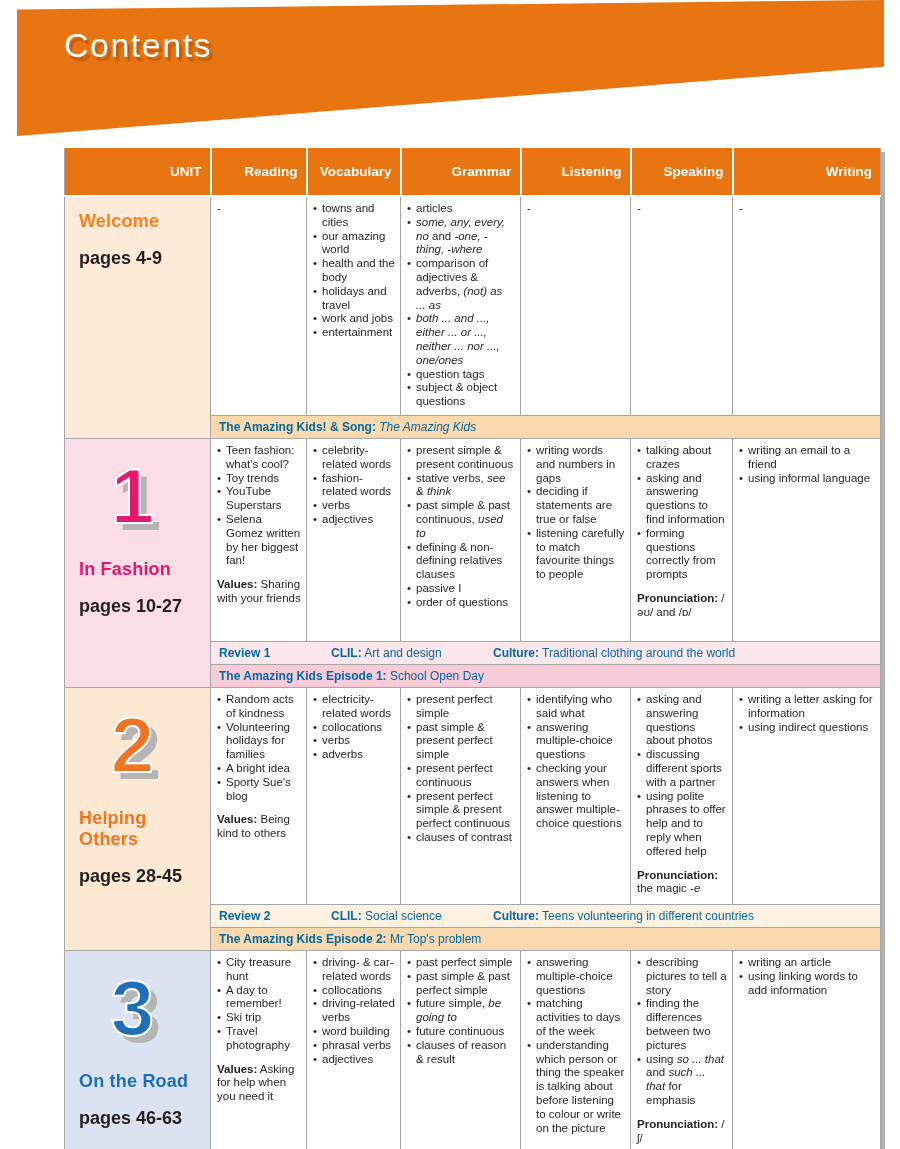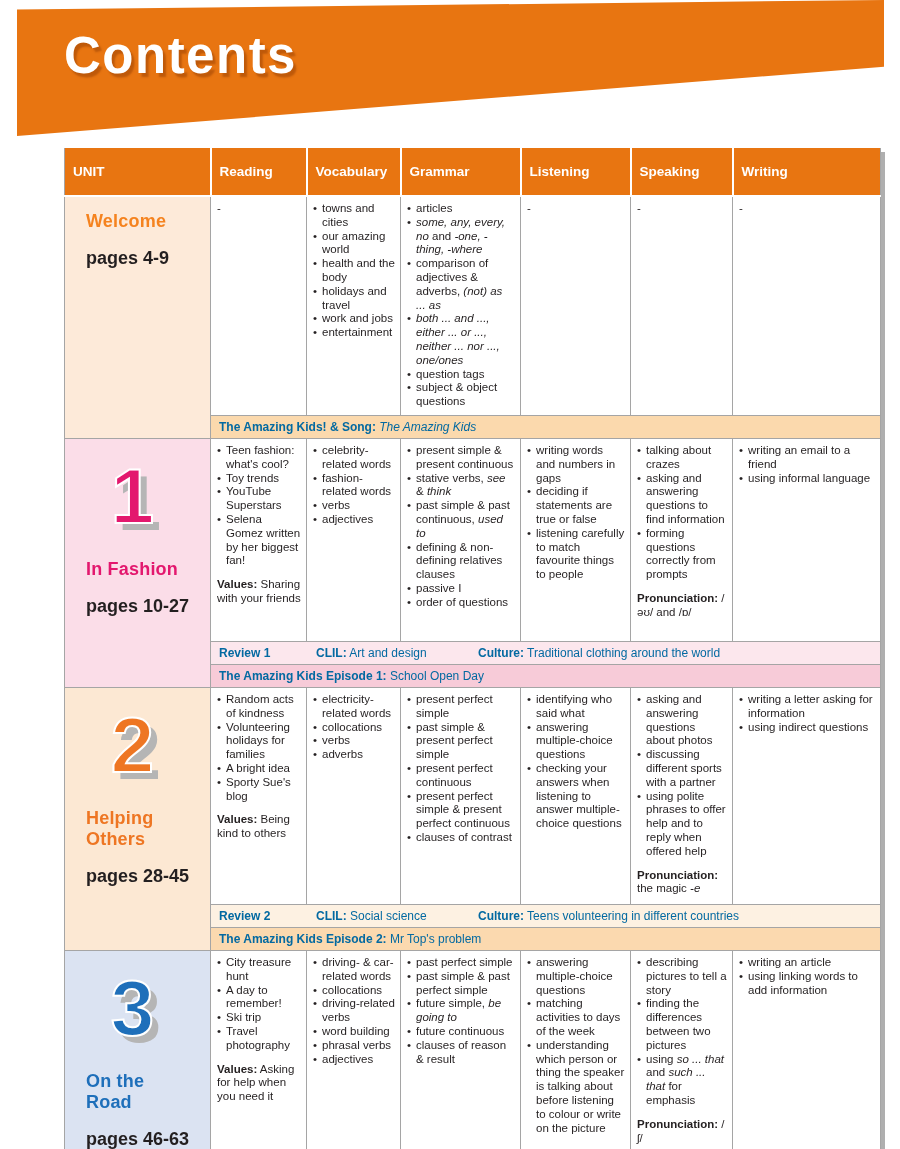--- a/index.html
+++ b/index.html
@@ -4,71 +4,71 @@
 <style>
   * { margin:0; padding:0; box-sizing:border-box; }
   html,body { width:900px; height:1149px; background:#ffffff;
     font-family:"Liberation Sans", sans-serif; position:relative; overflow:hidden; }
 
   
   .banner { position:absolute; left:17px; top:0; width:867px; height:136px;
     background:#e87511;
     clip-path:polygon(0 7%, 100% 0, 100% 49%, 0 100%); }
   .page-title { position:absolute; left:64px; top:26px; z-index:2;
-    font-size:51px; font-weight:700; color:#ffffff; letter-spacing:1.5px;
+    font-size:34px; font-weight:400; color:#ffffff; letter-spacing:1.5px;
     text-shadow:3px 4px 2px rgba(140,55,0,.45); }
 
   
   table.contents { position:absolute; left:64px; top:148px; width:816px;
     border-collapse:collapse; table-layout:fixed;
     box-shadow:4px 4px 0 rgba(110,110,110,.55); background:#ffffff; }
   td, th { border:1px solid #a5a5a5; }
 
   thead th { background:#e87511; color:#ffffff; font-size:13.5px; font-weight:bold;
-    text-align:left; padding:16px 8px; height:24px;
+    text-align:right; padding:16px 8px; height:24px;
     border-left:2px solid #ffffff; border-top:none; border-bottom:2px solid #ffffff; }
   thead th:first-child { border-left:1px solid #a5a5a5; }
 
   td.body-cell { vertical-align:top; padding:5px 5px 6px 6px;
     font-size:11.5px; line-height:1.2; color:#231f20; background:#ffffff; }
   td.body-cell ul { list-style:none; }
   td.body-cell li { position:relative; padding-left:9px; }
   td.body-cell li::before { content:"\2022"; position:absolute; left:0; top:0; }
   td.body-cell p.extra { margin-top:10px; }
   span.cell-dash { display:block; }
 
   tr.h-welcome { height:201px; }
   tr.h-u1 { height:203px; }
   tr.h-u2 { height:217px; }
   tr.h-u3 { height:195px; }
   tr.band-row { height:23px; }
 
   
-  td.unit-cell { vertical-align:top; padding:10px 19px; }
+  td.unit-cell { vertical-align:top; padding:10px 12px; }
   .unit-number { font-size:78px; font-weight:800; line-height:1; text-align:center;
     margin:8px 10px 24px 0; -webkit-text-stroke:2px #ffffff;
     text-shadow:7px 7px 0 #b5b5b5; }
   .unit-name { font-size:18px; font-weight:800; margin:0 0 16px 2px; letter-spacing:.2px; }
   .unit-name.welcome-top { margin-top:4px; }
   .unit-pages { font-size:18px; font-weight:bold; color:#231f20; margin-left:2px; }
 
   .c-welcome { color:#f5831f; }
   .c-u1 { color:#e3186e; }
   .c-u2 { color:#ee7623; }
   .c-u3 { color:#1e6fba; }
 
   .bg-welcome { background:#fdead9; }
   .bg-u1 { background:#fbdde8; }
   .bg-u2 { background:#fce8d3; }
   .bg-u3 { background:#dbe3f2; }
 
   
   td.band { font-size:12px; color:#0369a1; padding:3px 8px; vertical-align:middle; }
   td.band .flex { display:flex; align-items:center; }
-  .seg-review { width:97px; flex:none; }
+  .seg-review { width:112px; flex:none; }
   .seg-clil { width:162px; flex:none; }
   .seg-culture { flex:1; }
   td.band.u3 .seg-review { width:150px; }
   td.band.u3 .seg-clil { width:112px; }
 
   .bg-welcome-band { background:#fbd9ad; }
   .bg-u1-review { background:#fce7ed; }
   .bg-u1-episode { background:#f7cbd8; }
   .bg-u2-review { background:#fdf1e2;margin-left:11px; }
   .bg-u2-episode { background:#fbd9af; }

